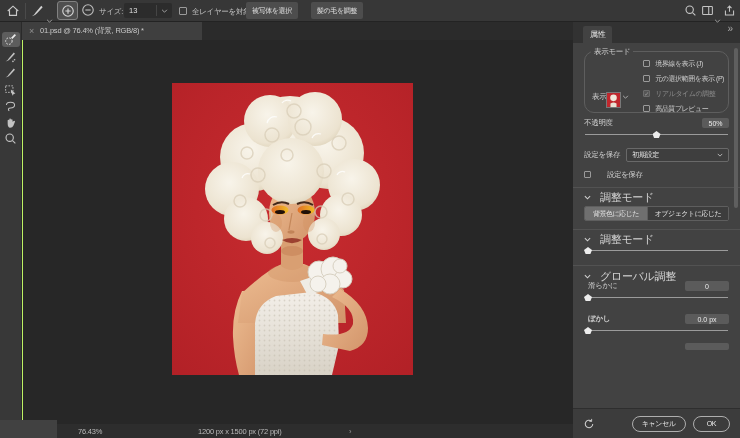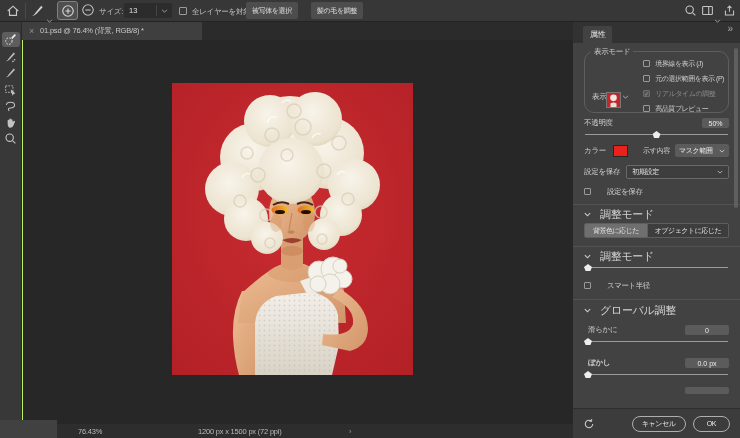--- a/index.html
+++ b/index.html
@@ -366,33 +366,20 @@
 
       <div class="prow" style="margin-top:5px;">
         <span class="plabel">不透明度</span>
         <span class="valbox narrow">50%</span>
       </div>
       <div class="slider">
         <div class="track"></div>
         <div class="thumb" style="left:50%;"></div>
       </div>
 
-      <div class="colorrow">
-        <span class="plabel">カラー</span>
-        <button class="swatch"></button>
-        <div class="indicates">
-          <span class="plabel" style="font-size:7px;">示す内容</span>
-          <button class="ddsmall">
-            <span>マスク範囲</span>
-            <svg width="6" height="4" viewBox="0 0 8 5" fill="none" stroke="#cfcfcf" stroke-width="1.2">
-                <path d="M1 1 L4 4 L7 1"></path>
-              </svg>
-          </button>
-        </div>
-      </div>
 
       <div class="presetrow">
         <span class="plabel">設定を保存</span>
         <button class="presetdd">
           <span>初期設定</span>
           <svg width="6" height="4" viewBox="0 0 8 5" fill="none" stroke="#bdbdbd" stroke-width="1.2">
               <path d="M1 1 L4 4 L7 1"></path>
             </svg>
         </button>
       </div>
@@ -420,34 +407,30 @@
       <div class="sechead">
         <svg width="7" height="5" viewBox="0 0 8 5" fill="none" stroke="#cfcfcf" stroke-width="1.2">
             <path d="M1 1 L4 4 L7 1"></path>
           </svg>
         <span>調整モード</span>
       </div>
       <div class="slider">
         <div class="track"></div>
         <div class="thumb" style="left:4px;"></div>
       </div>
-      <div class="savecb">
-        <button class="cb"></button>
-        <span class="cbl" style="font-size:7.5px;">スマート半径</span>
-      </div>
 
       <div class="divider" style="margin-top:9px;"></div>
 
       <div class="sechead" style="margin-top:6px;">
         <svg width="7" height="5" viewBox="0 0 8 5" fill="none" stroke="#cfcfcf" stroke-width="1.2">
             <path d="M1 1 L4 4 L7 1"></path>
           </svg>
         <span>グローバル調整</span>
       </div>
-      <div class="prow" style="margin-top:10px;">
+      <div class="prow" style="">
         <span class="plabel" style="margin-left:4px;">滑らかに</span>
         <span class="valbox">0</span>
       </div>
       <div class="slider">
         <div class="track"></div>
         <div class="thumb" style="left:4px;"></div>
       </div>
       <div class="prow" style="margin-top:11px;">
         <span class="plabel" style="margin-left:4px;font-weight:bold;">ぼかし</span>
         <span class="valbox">0.0 px</span>

